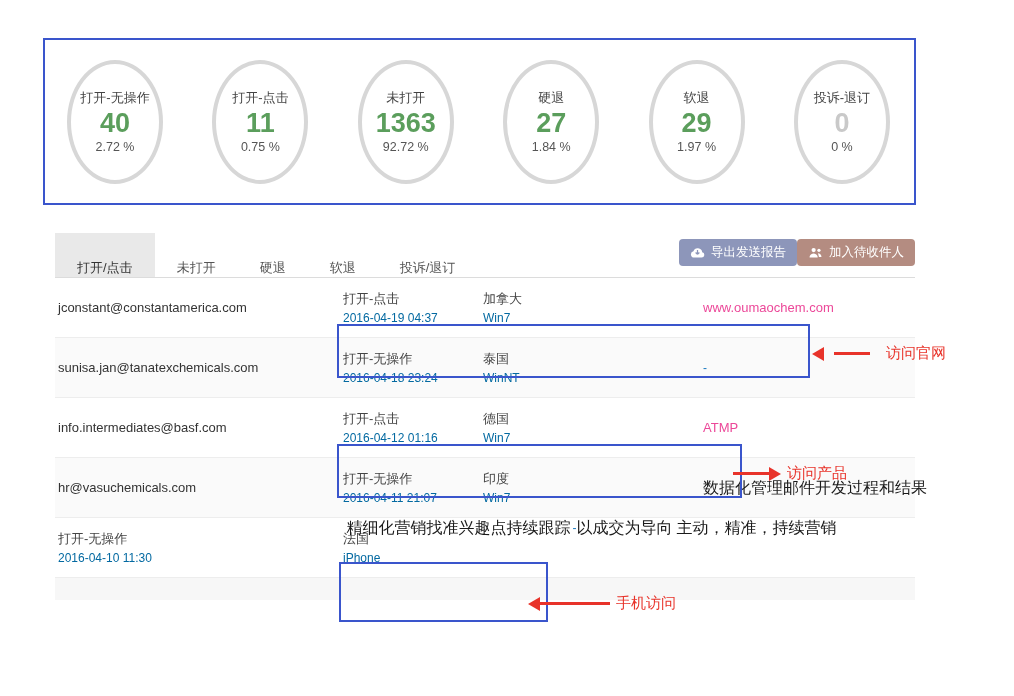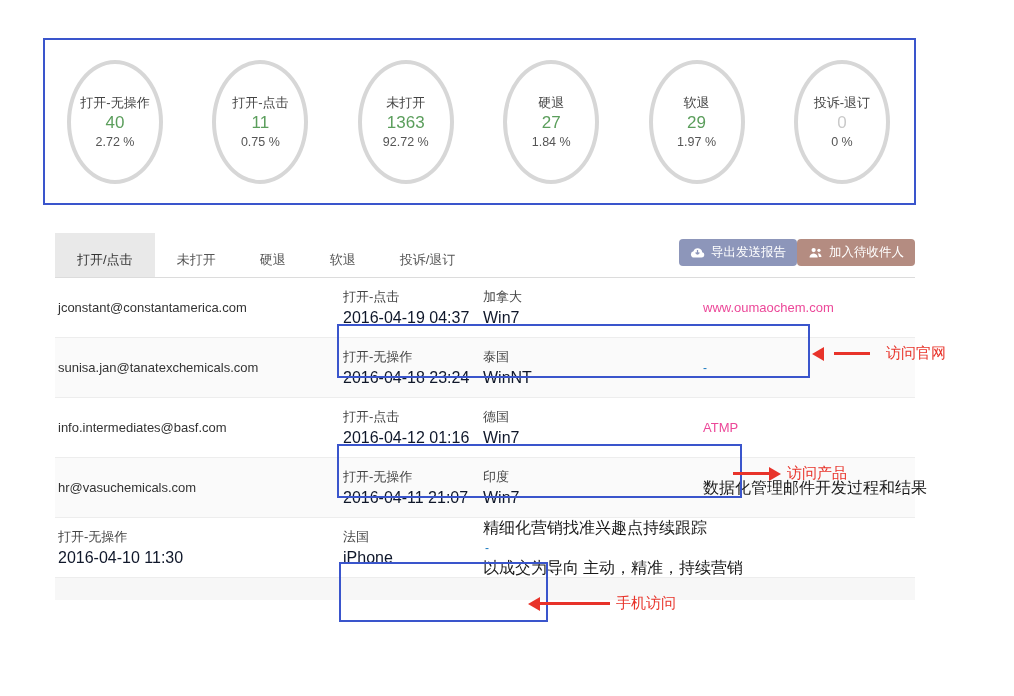--- a/index.html
+++ b/index.html
@@ -15,32 +15,32 @@
     border:2px solid #3a55cc; background:#fff;
     display:flex; align-items:center; justify-content:space-between;
     padding:0 24px 0 22px;
   }
   .stat-card {
     width:96px; height:124px; border:4px solid #d7d7d7; border-radius:50%;
     display:flex; flex-direction:column; align-items:center; justify-content:center;
     background:#fff;
   }
   .stat-label { font-size:13px; color:#444; margin-bottom:2px; white-space:nowrap; }
-  .stat-value { font-size:17px; font-weight:normal; color:#5b9e5c; line-height:1.1; }
+  .stat-value { font-size:27px; font-weight:bold; color:#5b9e5c; line-height:1.1; }
   .stat-value.muted { color:#c9c9c9; }
   .stat-percent { font-size:12.5px; color:#555; margin-top:2px; }
 
   
   .table-section { position:absolute; left:55px; top:233px; width:860px; }
 
   .tabbar {
     display:flex; align-items:stretch; height:45px; border-bottom:1px solid #dcdcdc;
   }
   .tab {
-    font-size:13px; color:#555; line-height:45px; padding:4px 22px; cursor:pointer;
+    font-size:13px; color:#555; line-height:45px; padding:12px 22px; cursor:pointer;
     white-space:nowrap;
   }
   .tab.active { background:#e9e9e9; color:#333; }
   .tab-actions { margin-left:auto; display:flex; align-items:center; padding-bottom:6px; }
   .btn {
     display:flex; align-items:center; gap:6px; height:27px; padding:0 11px;
     border:none; border-radius:4px; color:#fff; font-size:12.5px; cursor:pointer;
     font-family:"Liberation Sans", sans-serif; white-space:nowrap;
   }
   .btn-export { background:#8d96ba; }
@@ -55,23 +55,23 @@
 
   .trow {
     display:grid; grid-template-columns:285px 140px 220px 1fr;
     height:60px; border-bottom:1px solid #ededed; background:#fff;
   }
   .trow.alt { background:#fafafa; }
   .cell { padding-left:3px; }
   .cell-email { display:flex; align-items:center; font-size:13px; color:#333; }
   .cell-2line { display:flex; flex-direction:column; justify-content:center; gap:3px; }
   .line-main { font-size:13px; color:#444; }
-  .line-sub { font-size:16px; color:#0f172a; }
+  .line-sub { font-size:12px; color:#0369a1; }
   .cell-link { display:flex; align-items:center; font-size:13px; overflow:visible; }
-  .cell-link-stack { display:flex; flex-direction:column; justify-content:center; overflow:visible; }
+  .cell-link-stack { display:flex; flex-direction:row; justify-content:center; overflow:visible; }
   a.link { color:#ec4899; text-decoration:none; font-size:13px; white-space:nowrap; }
   .link-dash { color:#1b7ac0; font-size:12px; }
 
   .partial-row { height:22px; background:#f7f7f7; }
 
   
   .black-note {
     font-family:Liberation Serif, serif;
     font-size:16px; color:#1a1a1a; white-space:nowrap; line-height:1.2;
   }

